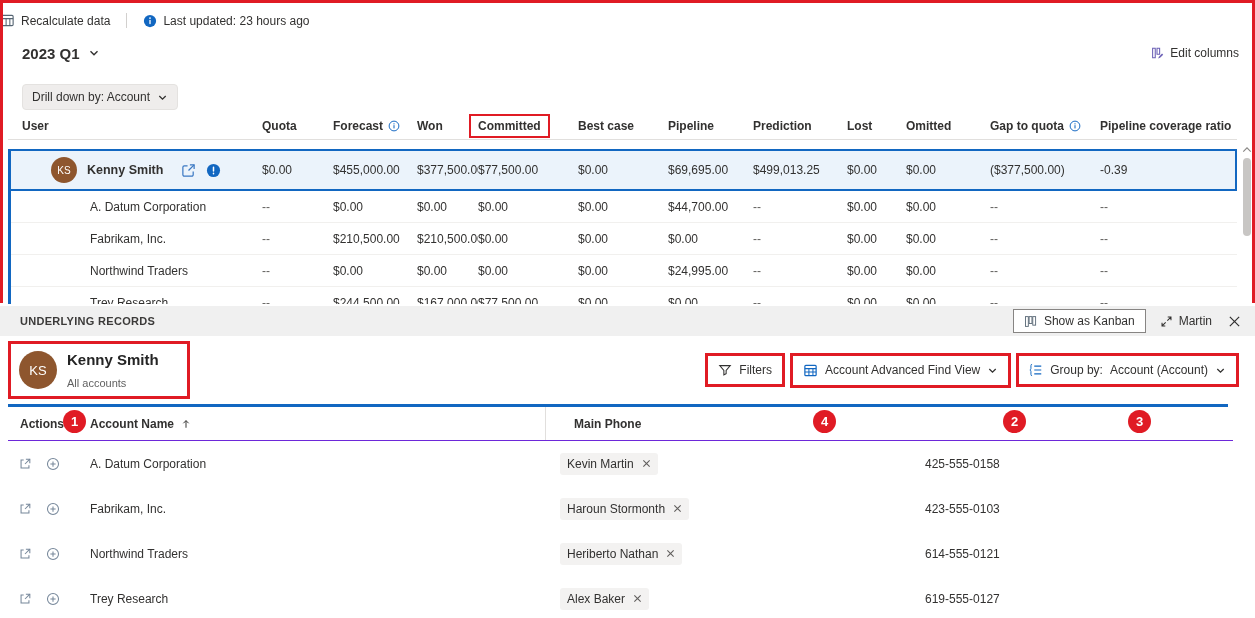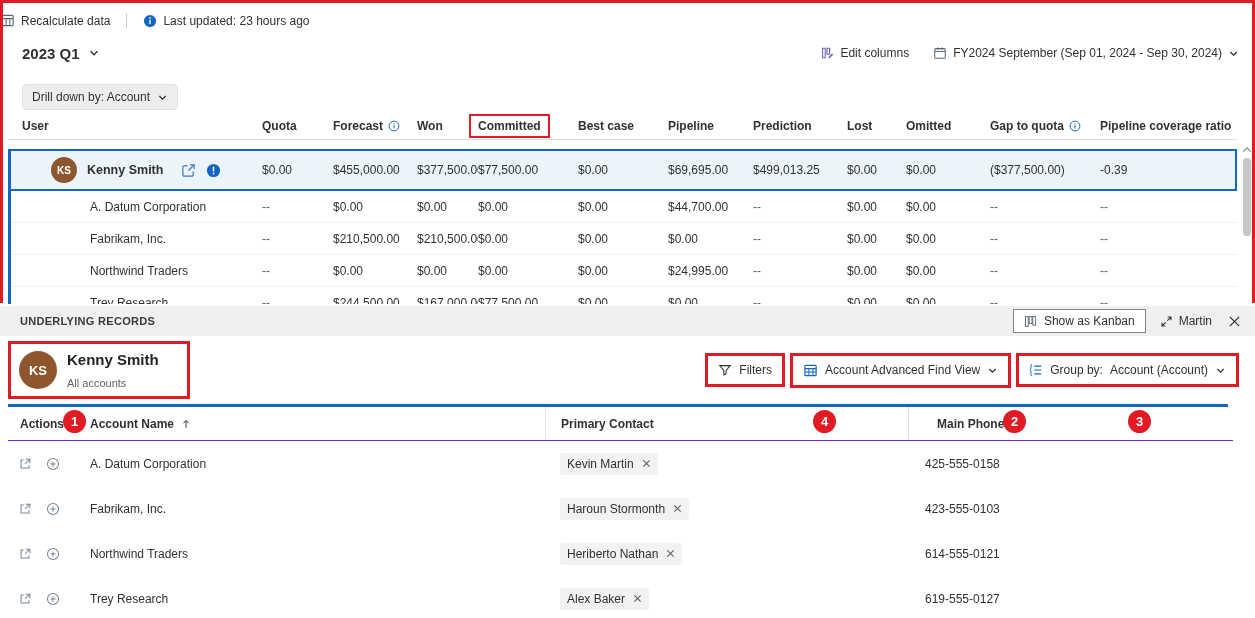--- a/index.html
+++ b/index.html
@@ -30,21 +30,21 @@
   .fh-cell:first-child{padding-left:14px}
   .red-box{border:2px solid var(--red);padding:3px 7px;margin-left:-9px;display:inline-block}
   .fg-body{margin-top:9px;height:155px;overflow:hidden;border-left:3px solid var(--accent)}
   .frow{display:grid;grid-template-columns:251px var(--tracks);align-items:center}
   .frow.owner{height:42px;background:var(--selbg);border-top:2px solid var(--accent);border-bottom:2px solid var(--accent);border-right:2px solid var(--accent)}
   .frow.child{height:32px;border-bottom:1px solid #f1f0ee}
   .fcell{display:flex;align-items:center;white-space:nowrap;overflow:hidden}
   .name-cell{gap:10px}
   .owner .name-cell{padding-left:40px}
   .child .name-cell{padding-left:79px}
-  .avatar{border-radius:50%;background:var(--avatar);color:#fff;display:flex;align-items:center;justify-content:center;font-weight:700;flex:none}
+  .avatar{border-radius:50%;background:var(--avatar);color:#fff;display:flex;align-items:center;justify-content:center;font-weight:400;flex:none}
   .avatar.sm{width:26px;height:26px;font-size:10px}
   .avatar.lg{width:38px;height:38px;font-size:13px}
   .oname{font-weight:700;font-size:12.5px;margin-right:8px}
   .val.dash{color:#605e5c}
   .vscroll{position:absolute;right:2px;top:146px;width:12px;height:156px;display:flex;flex-direction:column;align-items:center;z-index:25;cursor:pointer}
   .vscroll .thumb{width:8px;height:78px;background:#c8c6c4;border-radius:4px;margin-top:4px}
 
   
   .ur-section{height:252px;background:#fff}
   .ur-bar{height:30px;background:var(--barbg);display:flex;align-items:center;justify-content:space-between;padding:0 12px 0 20px}
@@ -116,31 +116,20 @@
           </svg>
       </div>
       <div class="tright">
         <div class="cmd">
           <svg width="14" height="14" viewBox="0 0 16 16">
               <path d="M3 2.5h3v11H3zM8 2.5h3v7H8z" fill="none" stroke="#6a5fb5" stroke-width="1.2"></path>
               <path d="M13.8 8.6l-3.6 3.6-.9 2.2 2.2-.9 3.6-3.6z" fill="#6a5fb5"></path>
             </svg>
           <span>Edit columns</span>
         </div>
-        <div class="cmd">
-          <svg width="14" height="14" viewBox="0 0 16 16">
-              <rect x="2" y="3" width="12" height="11" rx="1.2" fill="none" stroke="#566573" stroke-width="1.2"></rect>
-              <path d="M2 6.2h12" stroke="#566573" stroke-width="1.1"></path>
-              <path d="M5.5 1.6v2.6M10.5 1.6v2.6" stroke="#566573" stroke-width="1.2"></path>
-            </svg>
-          <span>FY2024 September (Sep 01, 2024 - Sep 30, 2024)</span>
-          <svg width="11" height="11" viewBox="0 0 12 12">
-              <path d="M2.5 4.3L6 7.8l3.5-3.5" fill="none" stroke="#323130" stroke-width="1.4"></path>
-            </svg>
-        </div>
       </div>
     </div>
 
     <div class="chip-row">
       <div class="chip">
         <span>Drill down by: Account</span>
         <svg width="11" height="11" viewBox="0 0 12 12">
             <path d="M2.5 4.3L6 7.8l3.5-3.5" fill="none" stroke="#323130" stroke-width="1.4"></path>
           </svg>
       </div>
@@ -369,23 +358,20 @@
 
     <div class="ur-table">
       <div class="ut-header">
         <div class="ut-hcell c0">Actions</div>
         <div class="ut-hcell c1">
           <span>Account Name</span>
           <svg width="12" height="12" viewBox="0 0 16 16">
               <path d="M8 13V3.5M4.5 7L8 3.5 11.5 7" fill="none" stroke="#323130" stroke-width="1.3"></path>
             </svg>
         </div>
-        <div class="ut-hcell c2 sep">
-          <span>Primary Contact</span>
-        </div>
         <div class="ut-hcell c3 sep">
           <span>Main Phone</span>
         </div>
       </div>
       <div id="ut-body">
           <div class="ut-row">
             <div class="ut-actions">
               <svg width="14" height="14" viewBox="0 0 16 16">
                 <path d="M6.5 3.5h-3v9h9v-3" fill="none" stroke="#76879a" stroke-width="1.2"></path>
                 <path d="M9 2.5h4.5V7" fill="none" stroke="#76879a" stroke-width="1.2"></path>

